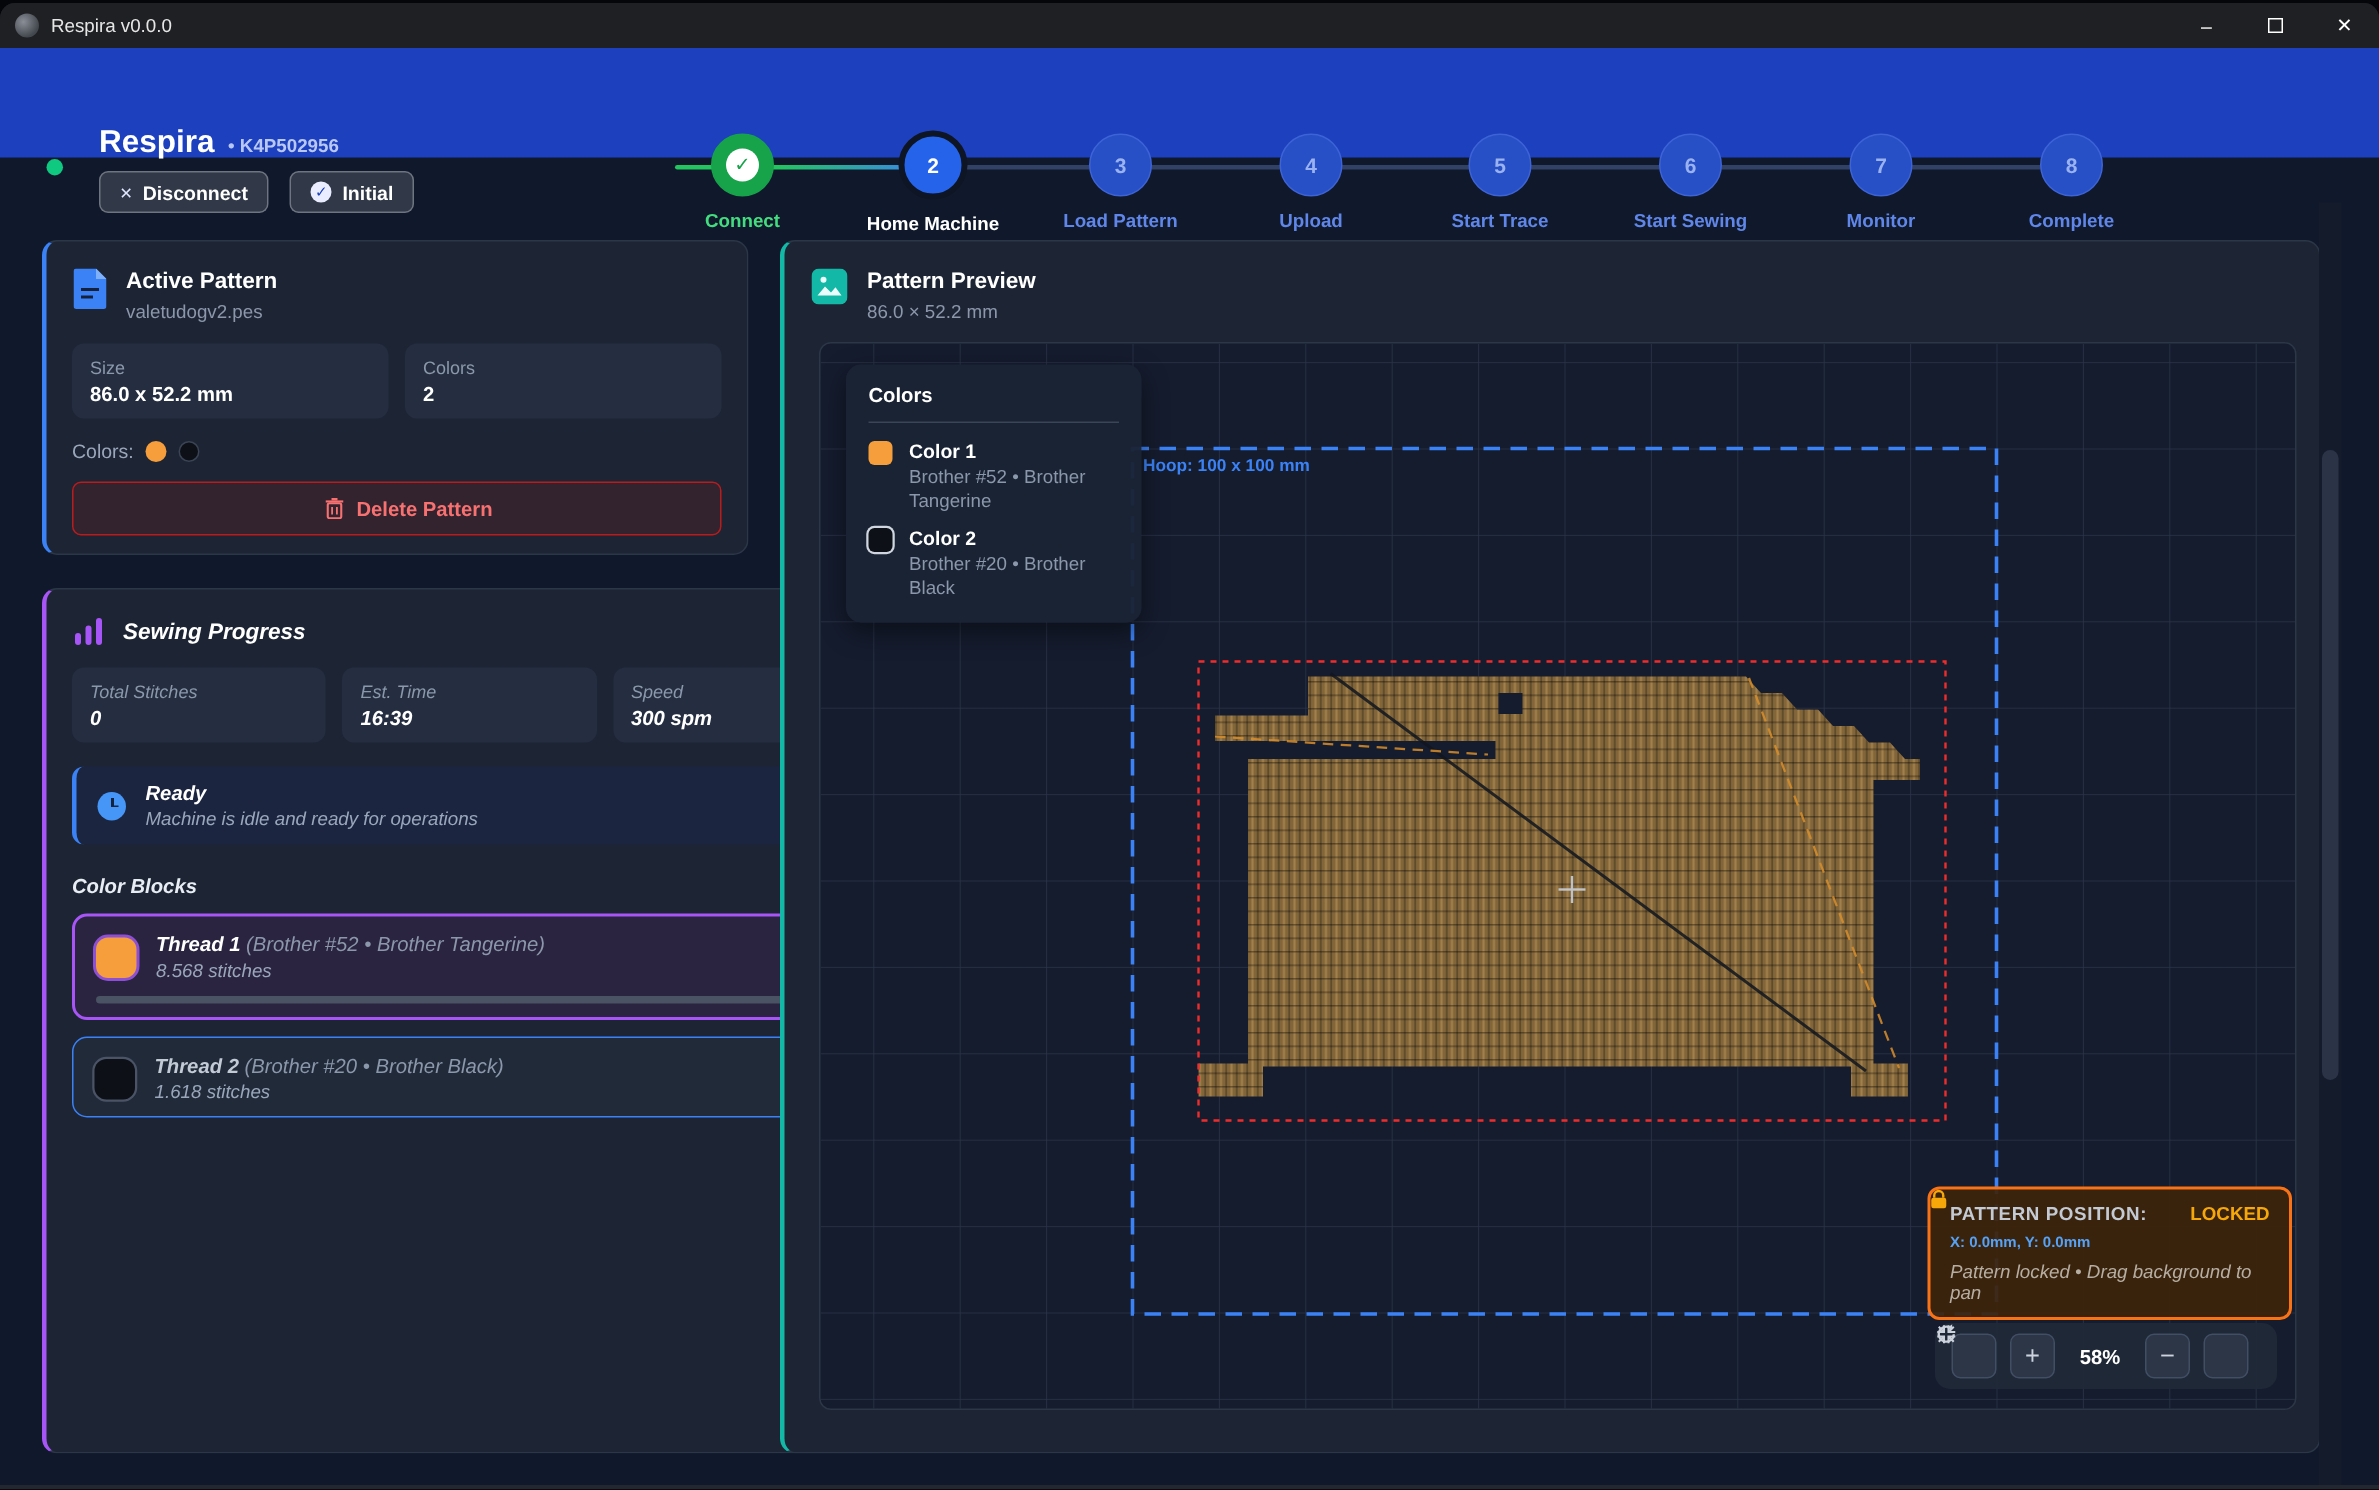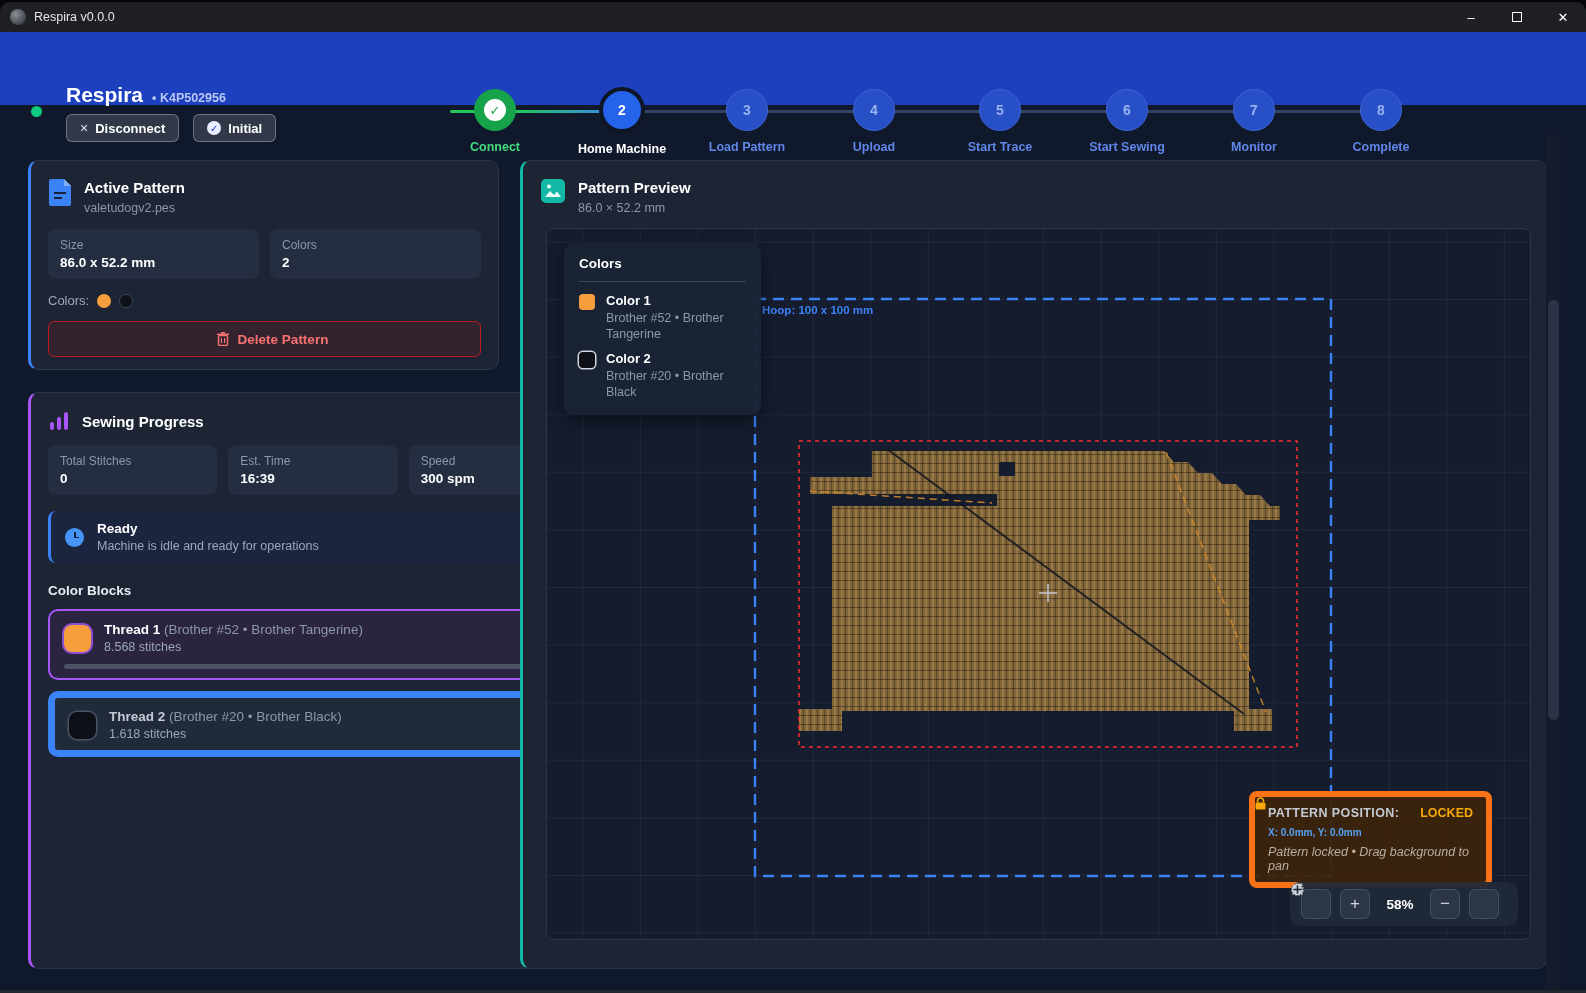--- a/index.html
+++ b/index.html
@@ -79,21 +79,21 @@
   .status-title { color:#fff; font-size:13.5px; font-weight:bold; }
   .status-sub { color:#9aa7bb; font-size:12.5px; margin-top:3px; }
   .clock { width:19px; height:19px; border-radius:50%; background:#4596f7; position:relative; flex:none; }
   .clock:before { content:""; position:absolute; left:9px; top:4px; width:1.8px; height:6px; background:#14233f; }
   .clock:after  { content:""; position:absolute; left:9px; top:9px; width:5px; height:1.8px; background:#14233f; }
 
   .section-label { color:#e8edf4; font-size:13.5px; font-weight:bold; padding:20px 17px 0 17px; }
 
   .thread-card { margin:11px 17px 0 17px; border-radius:10px; padding:11px 14px 9px 14px; position:relative; cursor:pointer; }
   .thread-active { background:#2a2440; border:2px solid #a855f7; }
-  .thread-idle   { background:#212a39; border:7px solid #3b82f6; }
+  .thread-idle   { background:#212a39; border:1px solid #3b82f6; }
   .thread-top { display:flex; align-items:center; gap:13px; }
   .swatch { width:27px; height:27px; border-radius:8px; flex:none; }
   .swatch-1 { background:#f59e3b; box-shadow:0 0 0 2px #8d4fd4; }
   .swatch-2 { background:#0d1117; box-shadow:0 0 0 1.5px #4a5466; }
   .thread-name { font-size:13.5px; }
   .thread-active .thread-name b { color:#fff; }
   .thread-idle   .thread-name b { color:#c2cad6; }
   .thread-name span { color:#8b97ab; font-weight:normal; }
   .thread-st { color:#9aa7bb; font-size:12.5px; margin-top:3px; }
   .thread-arrow { margin-left:auto; color:#a855f7; font-size:20px; font-weight:bold; }
@@ -109,22 +109,22 @@
             border-radius:10px; padding:13px 15px 14px 15px; box-shadow:0 6px 18px rgba(0,0,0,.45); }
   .legend-title { color:#fff; font-size:13.5px; font-weight:bold; }
   .legend hr { border:none; border-top:1px solid #3a4557; margin:10px 0 11px 0; }
   .legend-entry { display:flex; gap:11px; margin-top:9px; }
   .legend-sw { width:16px; height:16px; border-radius:4px; flex:none; margin-top:1px; }
   .legend-sw.c1 { background:#f59e3b; }
   .legend-sw.c2 { background:#0d1117; box-shadow:0 0 0 1.5px #cfd6e0; }
   .legend-name { color:#fff; font-size:13px; font-weight:bold; }
   .legend-sub { color:#8b97ab; font-size:12.5px; margin-top:3px; line-height:1.25; }
 
-  .pos-overlay { position:absolute; left:702px; top:562px; width:243px;
-                 background:rgba(61,36,10,.93); border:6px solid #f97316; border-radius:8px;
+  .pos-overlay { position:absolute; left:738px; top:562px; width:243px;
+                 background:rgba(61,36,10,.93); border:2px solid #f97316; border-radius:8px;
                  padding:9px 13px; }
   .pos-row1 { display:flex; align-items:center; justify-content:space-between; }
   .pos-label { color:#c3cad4; font-size:12.5px; font-weight:bold; letter-spacing:.4px; }
   .pos-lock { display:flex; align-items:center; gap:5px; color:#f6a80b; font-size:12.5px; font-weight:bold; }
   .pos-coords { color:#55a2f7; font-size:10px; font-weight:bold; margin-top:7px; }
   .pos-hint { color:#b6aea2; font-size:12.5px; font-style:italic; margin-top:7px; }
 
   .zoombar { position:absolute; left:743px; top:653px; width:228px; height:44px;
              background:rgba(32,41,56,.95); border-radius:10px; display:flex; align-items:center;
              gap:9px; padding:0 11px; }
@@ -262,21 +262,21 @@
         <rect x="1.5" y="3.5" width="9" height="10" rx="1.2" fill="none" stroke="#f87171" stroke-width="1.4"></rect>
         <rect x="0" y="1.6" width="12" height="1.4" fill="#f87171"></rect>
         <rect x="4" y="0" width="4" height="1.6" fill="#f87171"></rect>
         <line x1="4.4" y1="6" x2="4.4" y2="11" stroke="#f87171" stroke-width="1.2"></line>
         <line x1="7.6" y1="6" x2="7.6" y2="11" stroke="#f87171" stroke-width="1.2"></line>
       </svg>
       <span>Delete Pattern</span>
     </div>
   </div>
 
-  <div class="card acc-purple" style="left:28px; top:390px; width:568px; height:577px;">
+  <div class="card acc-purple" style="left:28px; top:390px; width:568px; height:577px;font-style:italic;">
     <div class="card-head" style="align-items:center;">
       <svg width="20" height="20" viewBox="0 0 20 20">
         <rect x="1" y="11" width="4" height="8" rx="2" fill="#a855f7"></rect>
         <rect x="8" y="6" width="4" height="13" rx="2" fill="#a855f7"></rect>
         <rect x="15" y="1" width="4" height="18" rx="2" fill="#a855f7"></rect>
       </svg>
       <div class="card-title">Sewing Progress</div>
     </div>
     <div class="stat-row">
       <div class="stat-box">

